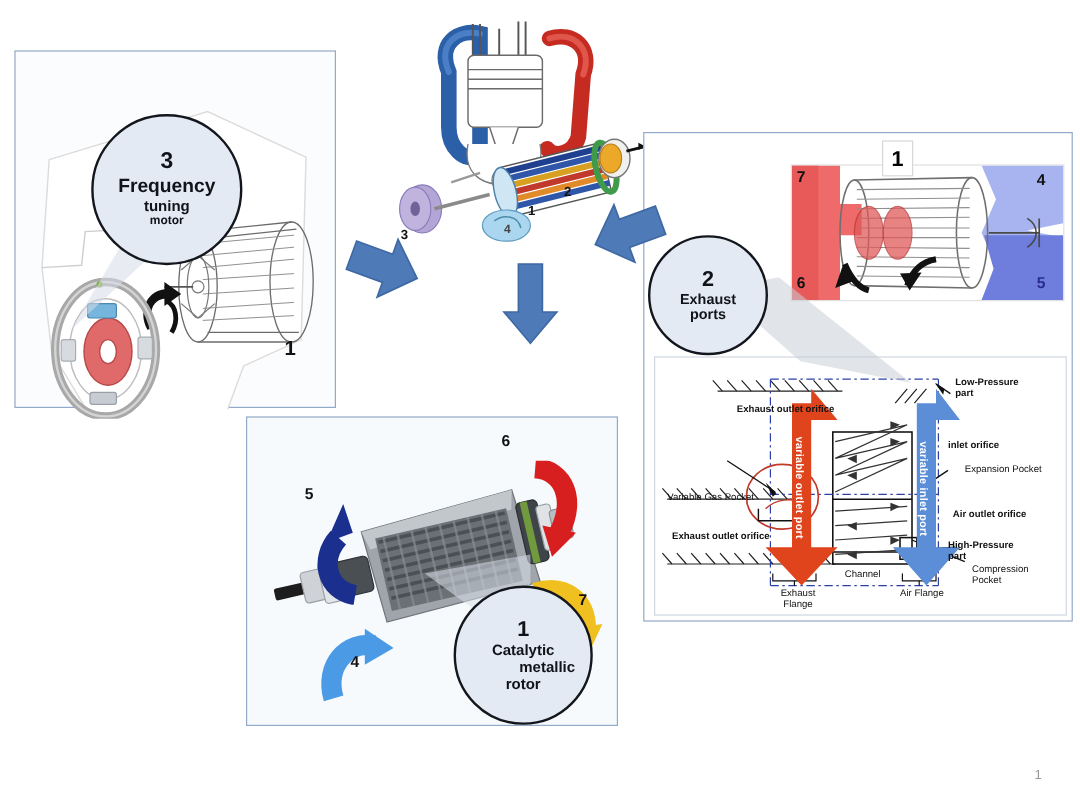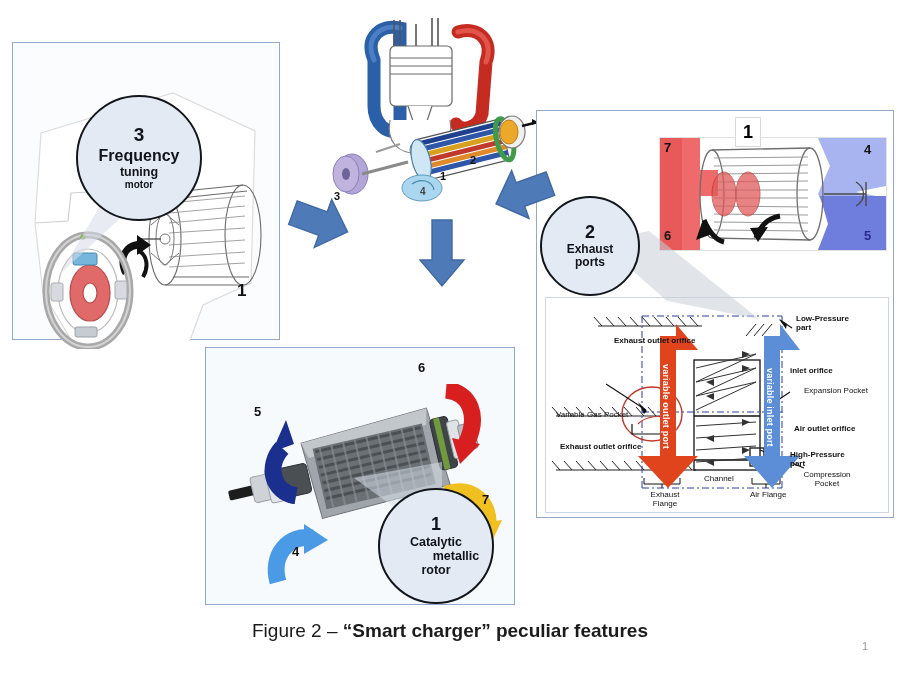--- a/index.html
+++ b/index.html
@@ -338,21 +338,21 @@
       <span class="vport" style="left:219px;top:56px;height:106px;">variable inlet port</span>
 
       <span class="sl b" style="left:68px;top:38px;">Exhaust outlet orifice</span>
       <span class="sl" style="left:10px;top:76px;margin-top:36px;">Variable Gas Pocket</span>
       <span class="sl b" style="left:14px;top:144px;">Exhaust outlet orifice</span>
       <span class="sl b" style="left:250px;top:16px;white-space:pre-line;width:60px;">Low-Pressure part</span>
       <span class="sl b" style="left:244px;top:68px;">inlet  orifice</span>
       <span class="sl" style="left:258px;top:88px;text-align:right;">Expansion Pocket</span>
       <span class="sl b" style="left:248px;top:126px;">Air outlet orifice</span>
       <span class="sl b" style="left:244px;top:152px;white-space:pre-line;width:62px;">High-Pressure part</span>
-      <span class="sl" style="left:252px;top:172px;white-space:pre-line;width:58px;text-align:center;">Compression Pocket</span>
+      <span class="sl" style="left:264px;top:172px;white-space:pre-line;width:58px;">Compression Pocket</span>
       <span class="sl" style="left:96px;top:192px;white-space:pre-line;width:46px;text-align:center;">Exhaust Flange</span>
       <span class="sl" style="left:158px;top:176px;">Channel</span>
       <span class="sl" style="left:204px;top:192px;">Air Flange</span>
     </div>
 
     <div class="callout" style="left:3px;top:85px;width:100px;height:100px;">
       <span class="cnum" style="font-size:18px;margin-bottom:1px;">2</span>
       <span class="clabel" style="font-size:12px;">Exhaust</span>
       <span class="clabel" style="font-size:12px;">ports</span>
     </div>
@@ -427,19 +427,16 @@
     <span class="numtag" style="left:276px;top:144px;font-size:13px;">7</span>
 
     <div class="callout" style="left:172px;top:140px;width:116px;height:116px;">
       <span class="cnum" style="font-size:18px;margin-bottom:2px;">1</span>
       <span class="clabel" style="font-size:12.5px;">Catalytic</span>
       <span class="clabel" style="font-size:12.5px;padding-left:40px;">metallic</span>
       <span class="clabel" style="font-size:12.5px;">rotor</span>
     </div>
   </div>
 
-  <div class="caption" style="top:620px;">
-    <span class="c1">Figure 2 – </span><span class="c2">“Smart charger” peculiar features</span>
-  </div>
 
   <span class="pagenum" style="left:862px;top:640px;">1</span>
 
 </div>
 
 </body></html>

